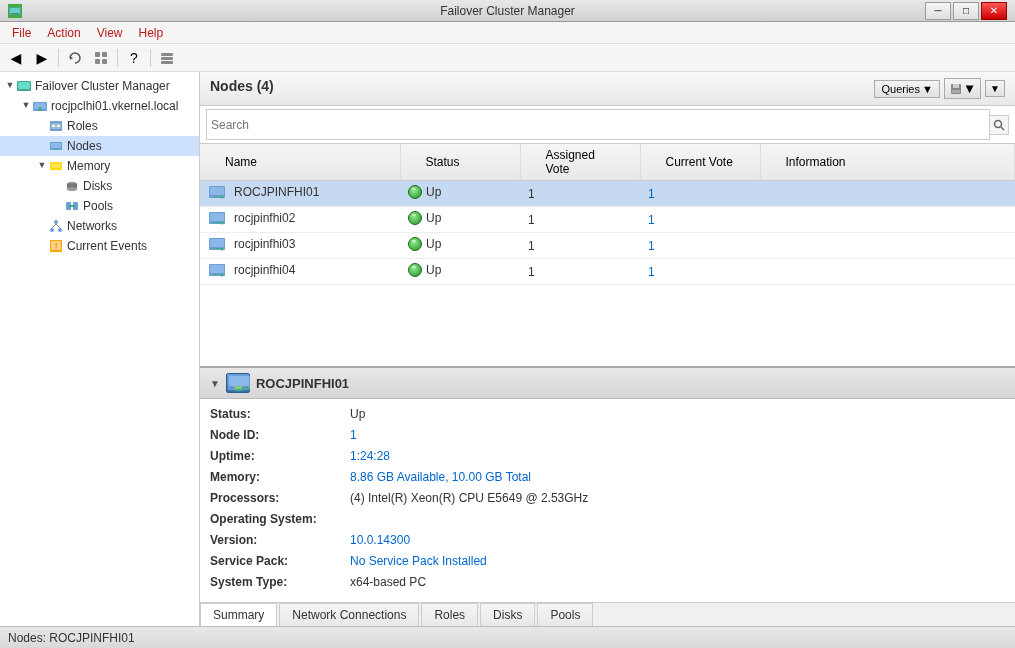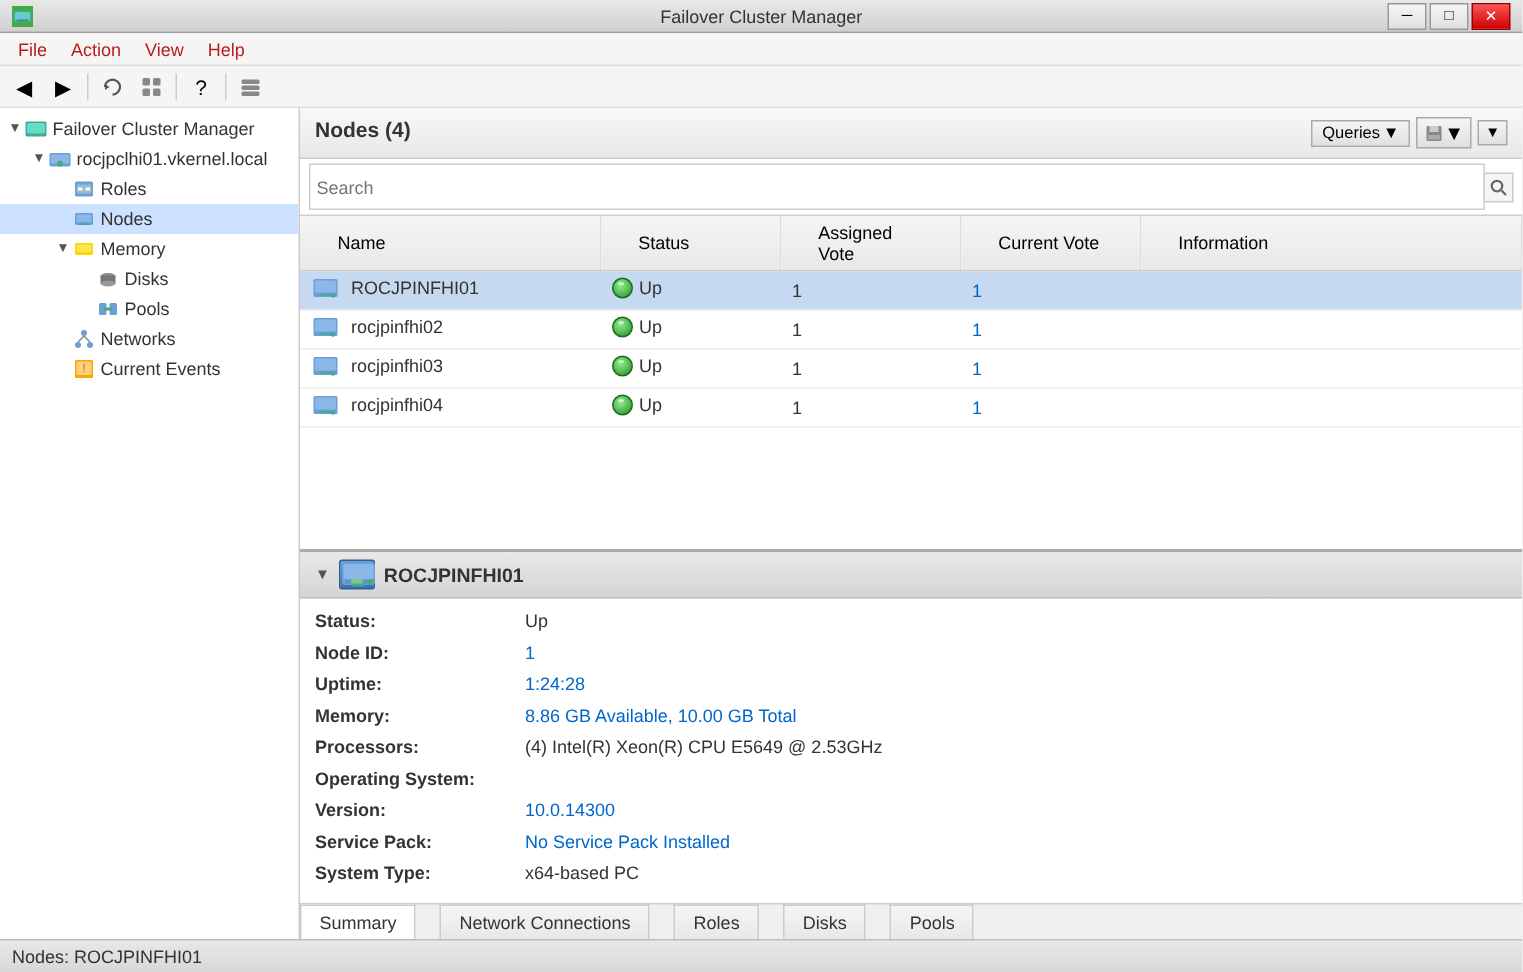--- a/index.html
+++ b/index.html
@@ -262,21 +262,21 @@
       flex-shrink: 0;
     }
     .tab {
       padding: 4px 12px;
       border: 1px solid #ccc;
       border-bottom: none;
       background: linear-gradient(to bottom, #f5f5f5, #e8e8e8);
       cursor: pointer;
       font-size: 12px;
       color: #333;
-      margin-right: 16px;
+      margin-right: 2px;
     }
     .tab.active {
       background: white;
       border-bottom: 1px solid white;
       margin-bottom: -1px;
     }
     
     
     .status-bar {
       height: 22px;

